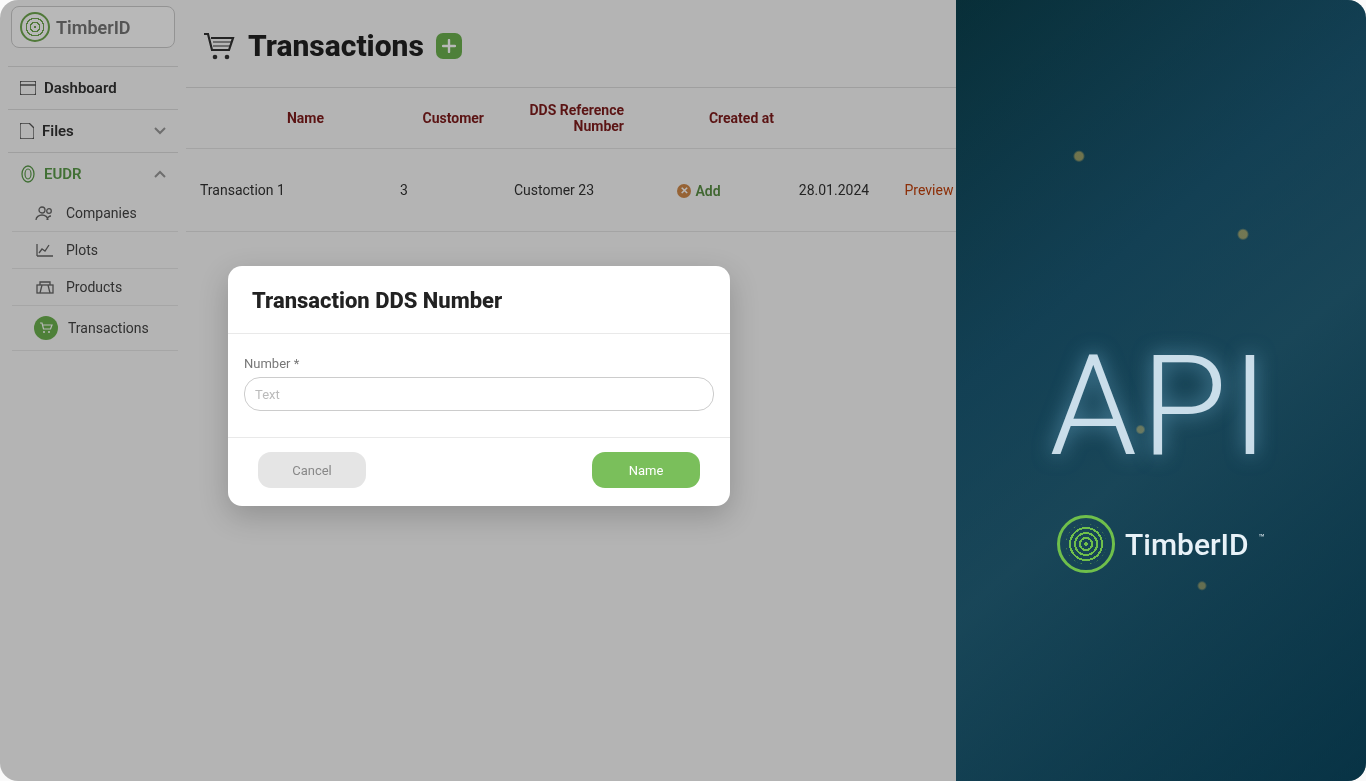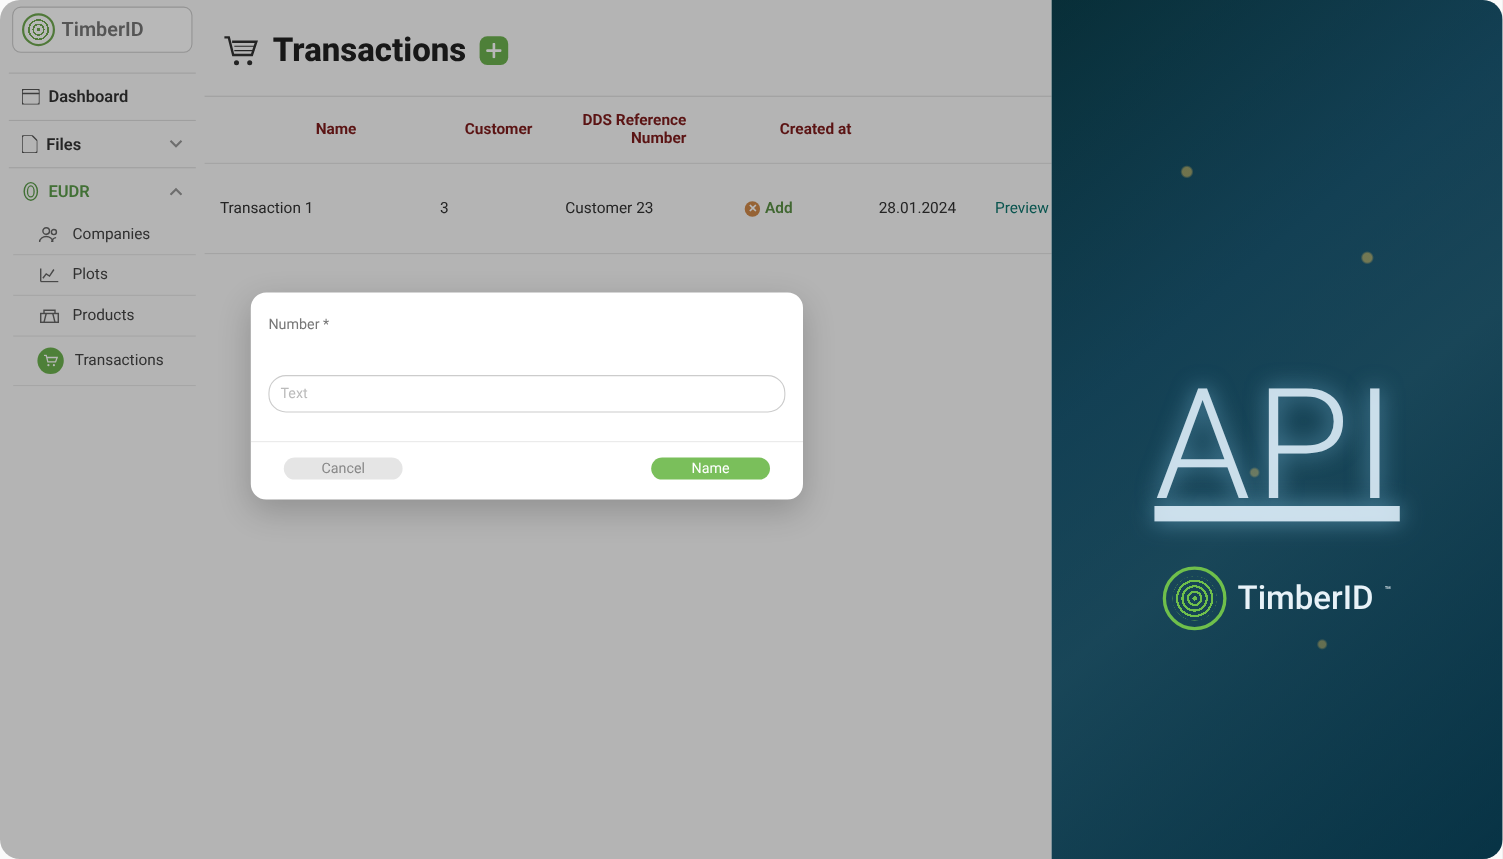--- a/index.html
+++ b/index.html
@@ -7,21 +7,21 @@
 .viewport { position: relative; width: 1366px; height: 781px; border-radius: 18px; overflow: hidden; }
 .left-panel { position: absolute; left: 0; top: 0; width: 956px; height: 781px; background: #fafafa; }
 .right-panel { position: absolute; left: 956px; top: 0; width: 410px; height: 781px; background: linear-gradient(140deg,#0b3a3f 0%,#1e4f63 35%,#2a5667 55%,#0f2a3a 100%); overflow:hidden; }
 .right-panel .map { position:absolute; inset:0; background:
  radial-gradient(circle at 30% 20%, rgba(255,200,80,.4) 0 4px, transparent 6px),
  radial-gradient(circle at 70% 30%, rgba(255,200,80,.4) 0 4px, transparent 6px),
  radial-gradient(circle at 45% 55%, rgba(255,200,80,.35) 0 3px, transparent 5px),
  radial-gradient(circle at 60% 75%, rgba(255,200,80,.35) 0 3px, transparent 5px),
  linear-gradient(145deg, rgba(0,20,40,.3), rgba(0,60,80,.5));
 }
-.right-panel .api-text { position:absolute; left:50%; top:52%; transform:translate(-50%,-50%); font-size:140px; font-weight:300; color:rgba(230,245,255,.85); letter-spacing:4px; text-shadow:0 0 20px rgba(150,220,255,.5);text-decoration:underline; }
+.right-panel .api-text { position:absolute; left:50%; top:52%; transform:translate(-50%,-50%); font-size:140px; font-weight:300; color:rgba(230,245,255,.85); letter-spacing:4px; text-shadow:0 0 20px rgba(150,220,255,.5); }
 .right-panel .logo-row { position:absolute; left:50%; top:66%; transform:translateX(-50%); display:flex; align-items:center; gap:10px; }
 .right-panel .logo-fp { width:58px; height:58px; border-radius:50%; border:3px solid #6fbf4b; display:flex; align-items:center; justify-content:center; }
 .right-panel .logo-fp-inner { width:40px; height:40px; border-radius:50%; background: repeating-radial-gradient(circle,#6fbf4b 0 2px, transparent 2px 5px); }
 .right-panel .logo-text { color:#e8f2f8; font-size:30px; font-weight:500; }
 .right-panel .logo-tm { color:#e8f2f8; font-size:10px; margin-top:-14px; }
 
 
 .dim { position:absolute; inset:0; background: rgba(0,0,0,0.28); }
 
 
@@ -46,32 +46,32 @@
 .header h1 { font-size:30px; font-weight:800; color:#222; }
 .header .plus { width:26px; height:26px; border-radius:7px; background:#6db24f; color:#fff; display:flex; align-items:center; justify-content:center; font-size:18px; font-weight:700; cursor:pointer; }
 .hline { height:1px; background:#ddd; margin:0 0 0 0; }
 
 .table { width:100%; }
 .thead { display:grid; grid-template-columns: 130px 160px 140px 150px 120px 70px; align-items:center; padding:14px 8px; color:#7f1d1d; font-weight:700; font-size:14px; text-align:right; }
 .trow { display:grid; grid-template-columns: 130px 160px 140px 150px 120px 70px 30px; align-items:center; padding:32px 8px; border-top:1px solid #e3e3e3; border-bottom:1px solid #e3e3e3; font-size:14px; color:#333; text-align:center; }
 .trow .name { text-align:left; padding-left:6px; }
 .trow .addbtn { display:inline-flex; align-items:center; gap:4px; color:#5a8f45; font-weight:600; cursor:pointer; }
 .trow .addbtn .x { width:14px;height:14px;border-radius:50%;background:#d08a4a;color:#fff;font-size:10px;display:inline-flex;align-items:center;justify-content:center; }
-.trow .preview { color:#0f766e; cursor:pointer; }
+.trow .preview { color:#c2410c; cursor:pointer; }
 .trow .dots { color:#a8b8cc; letter-spacing:2px; cursor:pointer; font-weight:900; }
 
 
 .modal { position:absolute; left:228px; top:266px; width:502px; background:#fff; border-radius:14px; box-shadow:0 10px 30px rgba(0,0,0,.2); overflow:hidden; }
 .modal .title { padding:22px 24px 20px; font-size:22px; font-weight:800; color:#222; border-bottom:1px solid #e9e9e9; }
 .modal .body { padding:22px 16px 26px; }
 .modal .lbl { font-size:13px; color:#777; margin-bottom:6px; }
-.modal input { width:100%; height:34px; border:1px solid #ccc; border-radius:16px; padding:0 10px; font-size:13px; color:#333;margin-top:32px; }
+.modal input { width:100%; height:34px; border:1px solid #ccc; border-radius:16px; padding:0 10px; font-size:13px; color:#333; }
 .modal input::placeholder { color:#bbb; }
 .modal .foot { border-top:1px solid #e9e9e9; padding:14px 30px 18px; display:flex; justify-content:space-between; }
-.modal .btn { width:108px; height:20px; border-radius:13px; display:flex; align-items:center; justify-content:center; font-size:13px; cursor:pointer; }
+.modal .btn { width:108px; height:36px; border-radius:13px; display:flex; align-items:center; justify-content:center; font-size:13px; cursor:pointer; }
 .modal .btn.cancel { background:#e5e5e5; color:#888; }
 .modal .btn.save { background:#7abf5b; color:#fff; }
 
 svg { display:block; }
 </style>
 </head>
 <body>
 
 <div class="viewport">
   <div class="left-panel">
@@ -203,20 +203,21 @@
           <div>28.01.2024</div>
           <div class="preview">Preview</div>
           <div class="dots">•••</div>
         </div>
       </div>
     </div>
 
     <div class="dim"></div>
 
     <div class="modal">
+      <div class="title">Transaction DDS Number</div>
       <div class="body">
         <div class="lbl">Number *</div>
         <input type="text" placeholder="Text" style="">
       </div>
       <div class="foot">
         <div class="btn cancel">Cancel</div>
         <div class="btn save">Name</div>
       </div>
     </div>
 

